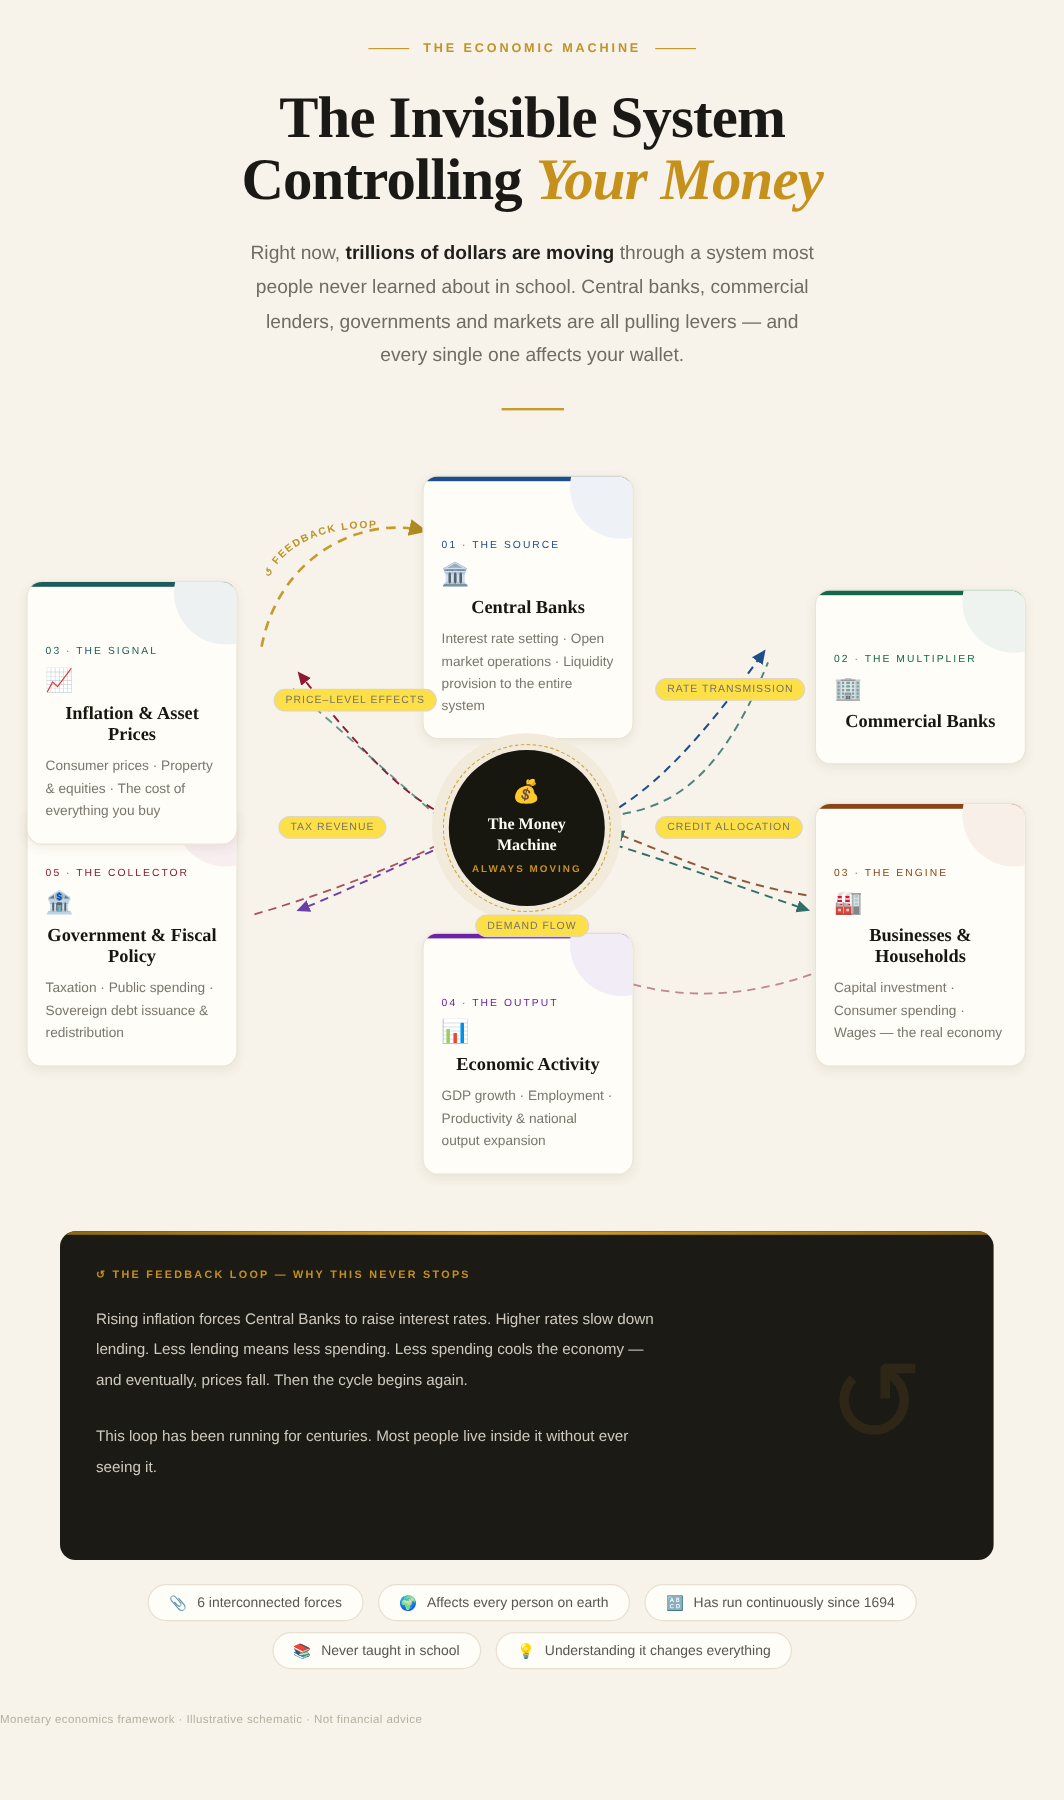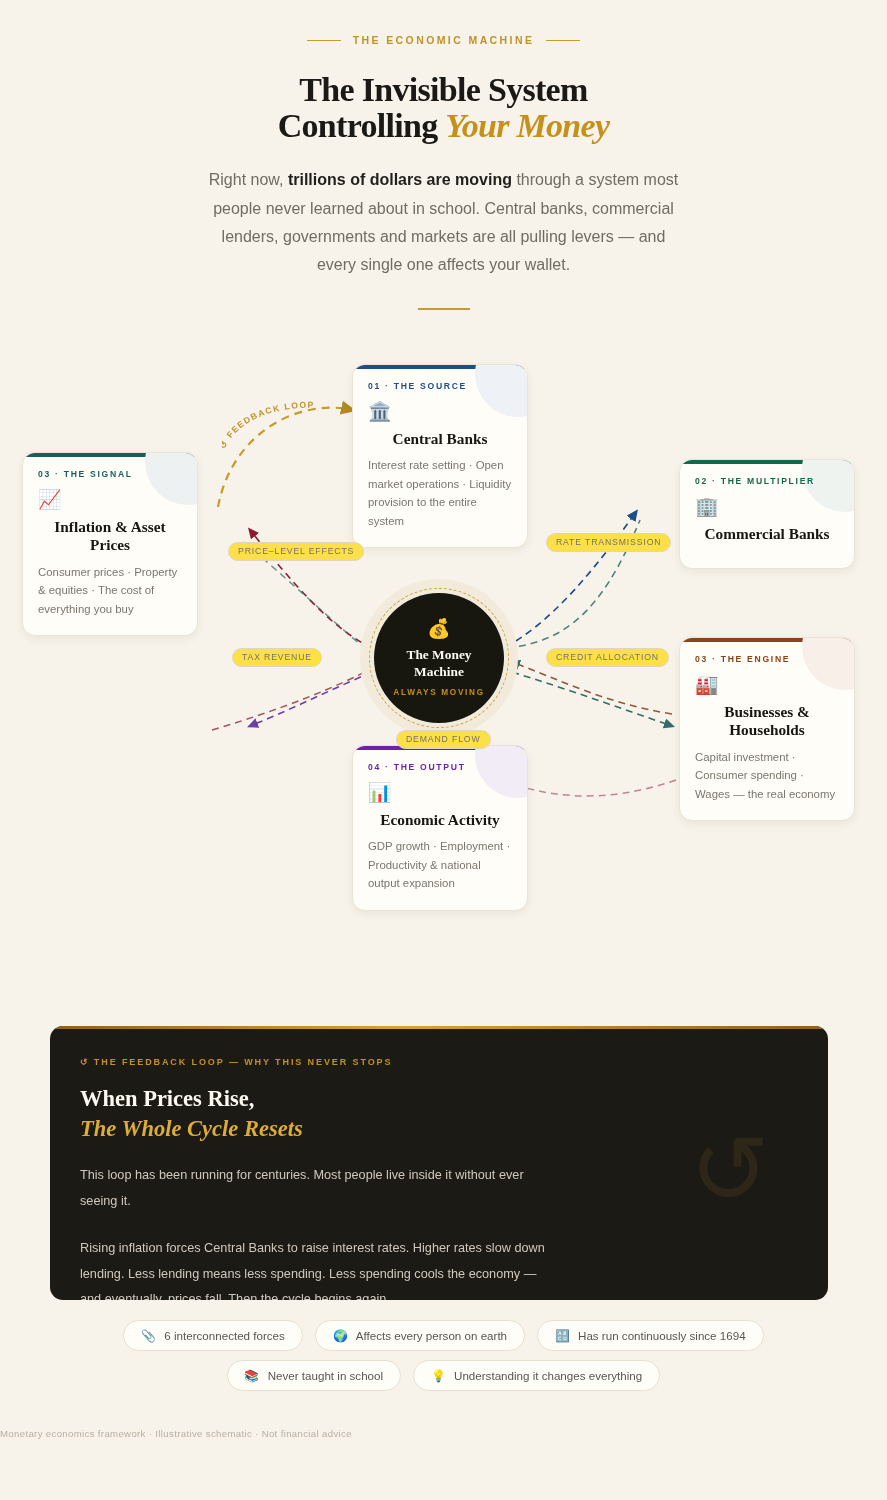--- a/index.html
+++ b/index.html
@@ -22,21 +22,21 @@
   }
   .eyebrow-rule { width: 34px; height: 1px; background: #c79b2b; }
   .eyebrow-text {
     font-size: 10.5px; letter-spacing: 2.4px; font-weight: 700;
     color: #bf9327;
   }
 
   .headline {
     font-family: "Liberation Serif", serif;
     font-weight: 700;
-    font-size: 34px;
+    font-size: 49px;
     line-height: 1.06;
     letter-spacing: -0.7px;
     color: #1a1916;
     margin-top: 26px;
   }
   .headline .gold {
     color: #c6911b;
     font-style: italic;
   }
 
@@ -80,23 +80,24 @@
   }
   .node::after {
     content: ""; position: absolute;
     top: -34px; right: -34px;
     width: 86px; height: 86px; border-radius: 50%;
     background: var(--tint);
   }
   .node > * { position: relative; z-index: 2; }
 
   .node-kicker {
-    font-size: 8.6px; letter-spacing: 1.7px; font-weight: 700;
+    font-size: 8.6px; letter-spacing: 1.7px; font-weight: 400;
     color: var(--accent);
     margin-bottom: 11px;
+    margin-top: 36px;
   }
   .node-icon { font-size: 19px; line-height: 1; margin-bottom: 9px; display: block; }
   .node-title {
     font-family: "Liberation Serif", serif;
     font-weight: 700; font-size: 15.3px; line-height: 1.2;
     color: #17160f; margin-bottom: 8px; text-align: center;
   }
   .node-desc {
     font-size: 11.4px; line-height: 1.62; color: #7b776e;
   }
@@ -331,20 +332,26 @@
     <div class="node-desc">Capital investment · Consumer spending · Wages — the real economy</div>
   </div>
 
   <div class="node n4" style="--accent:#6b21a8; --tint:#f1ecf6;">
     <div class="node-kicker">04 · THE OUTPUT</div>
     <span class="node-icon">📊</span>
     <div class="node-title">Economic Activity</div>
     <div class="node-desc">GDP growth · Employment · Productivity &amp; national output expansion</div>
   </div>
 
+  <div class="node n5" style="--accent:#8e1a32; --tint:#f8eef0;">
+    <div class="node-kicker">05 · THE COLLECTOR</div>
+    <span class="node-icon">🏦</span>
+    <div class="node-title">Government &amp; Fiscal Policy</div>
+    <div class="node-desc">Taxation · Public spending · Sovereign debt issuance &amp; redistribution</div>
+  </div>
 
   <div class="node n6" style="--accent:#1c5d5a; --tint:#eef1f1;">
     <div class="node-kicker">03 · THE SIGNAL</div>
     <span class="node-icon">📈</span>
     <div class="node-title">Inflation &amp; Asset Prices</div>
     <div class="node-desc">Consumer prices · Property &amp; equities · The cost of everything you buy</div>
   </div>
 
   <div class="hub">
     <div class="hub-ring"></div>
@@ -358,27 +365,23 @@
   <div class="edge-label el-price">PRICE–LEVEL EFFECTS</div>
   <div class="edge-label el-rate">RATE TRANSMISSION</div>
   <div class="edge-label el-tax">TAX REVENUE</div>
   <div class="edge-label el-credit">CREDIT ALLOCATION</div>
   <div class="edge-label el-demand">DEMAND FLOW</div>
 </div>
 
 <div class="panel">
   <div class="panel-watermark">↺</div>
   <div class="panel-kicker">↺ THE FEEDBACK LOOP — WHY THIS NEVER STOPS</div>
-  <div class="panel-h">
-    <span>When Prices Rise,</span><br>
-    <span class="gold">The Whole Cycle Resets</span>
-  </div>
   <div class="panel-body">
+    <p>Rising inflation forces Central Banks to raise interest rates. Higher rates slow down lending. Less lending means less spending. Less spending cools the economy — and eventually, prices fall. Then the cycle begins again.</p>
     <p>This loop has been running for centuries. Most people live inside it without ever seeing it.</p>
-    <p>Rising inflation forces Central Banks to raise interest rates. Higher rates slow down lending. Less lending means less spending. Less spending cools the economy — and eventually, prices fall. Then the cycle begins again.</p>
   </div>
 </div>
 
 <div class="badges">
   <div class="badge">
     <span class="badge-ico">📎</span>
     <span>6 interconnected forces</span>
   </div>
   <div class="badge">
     <span class="badge-ico">🌍</span>

